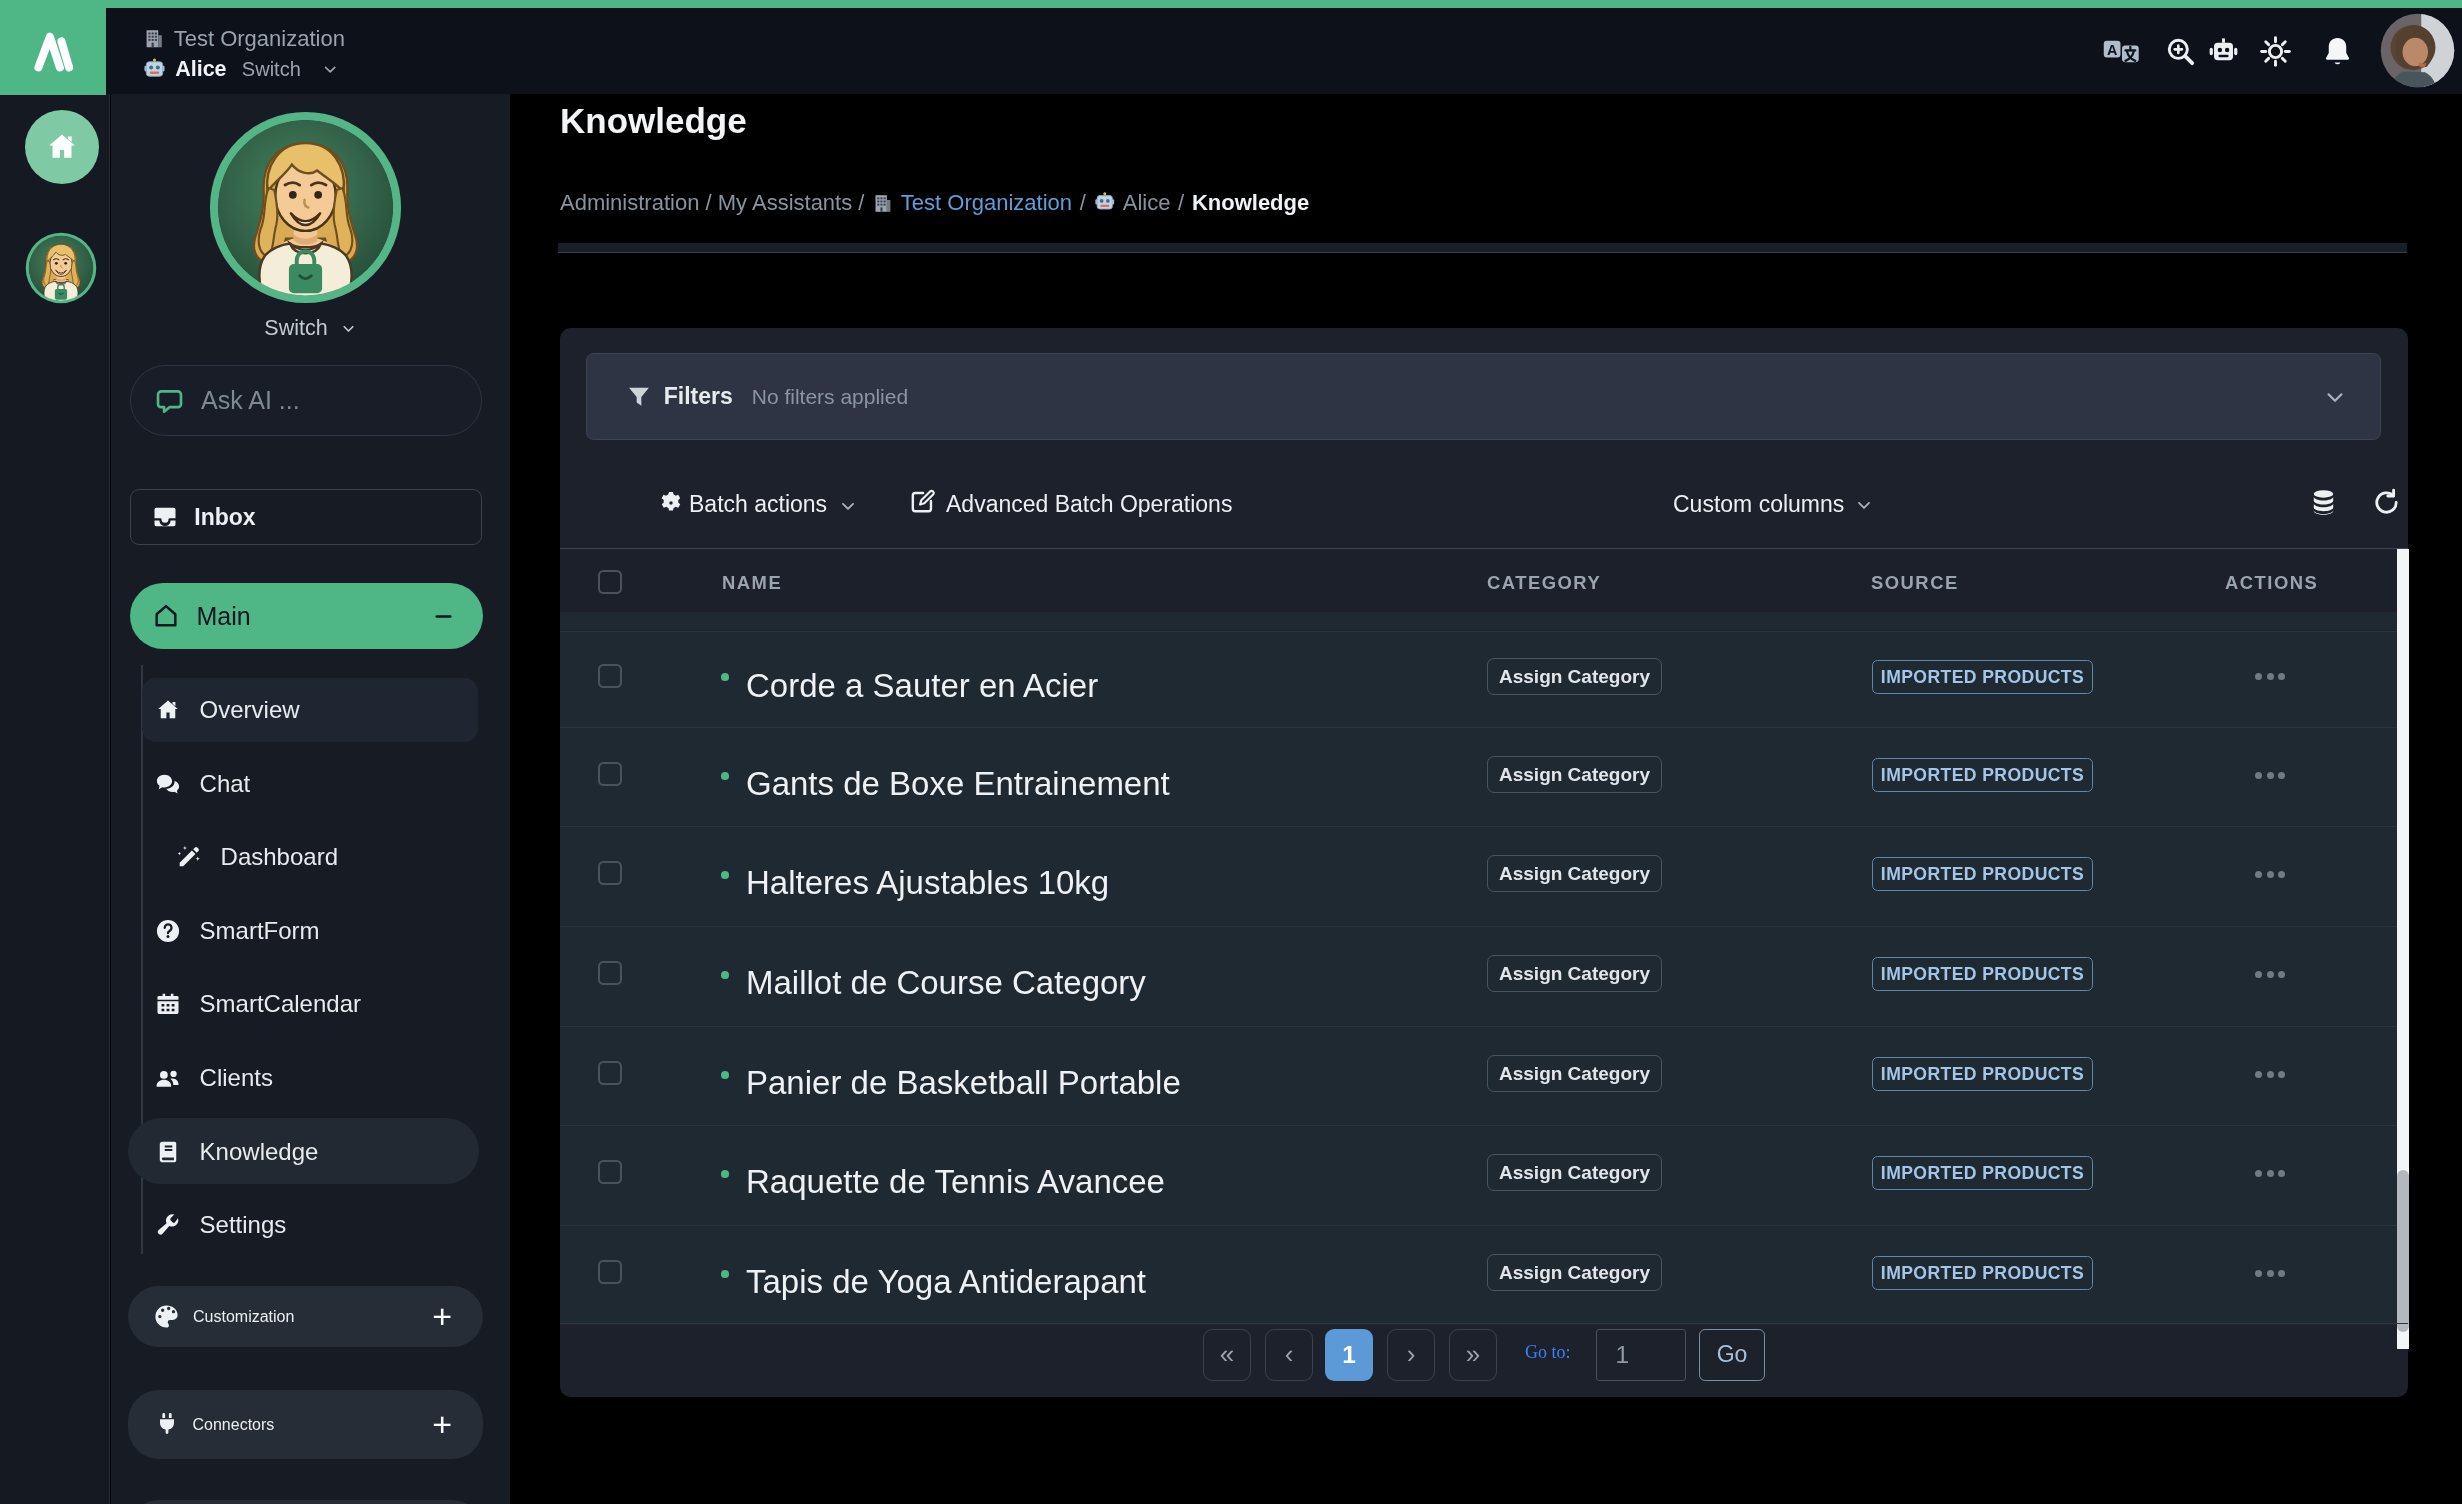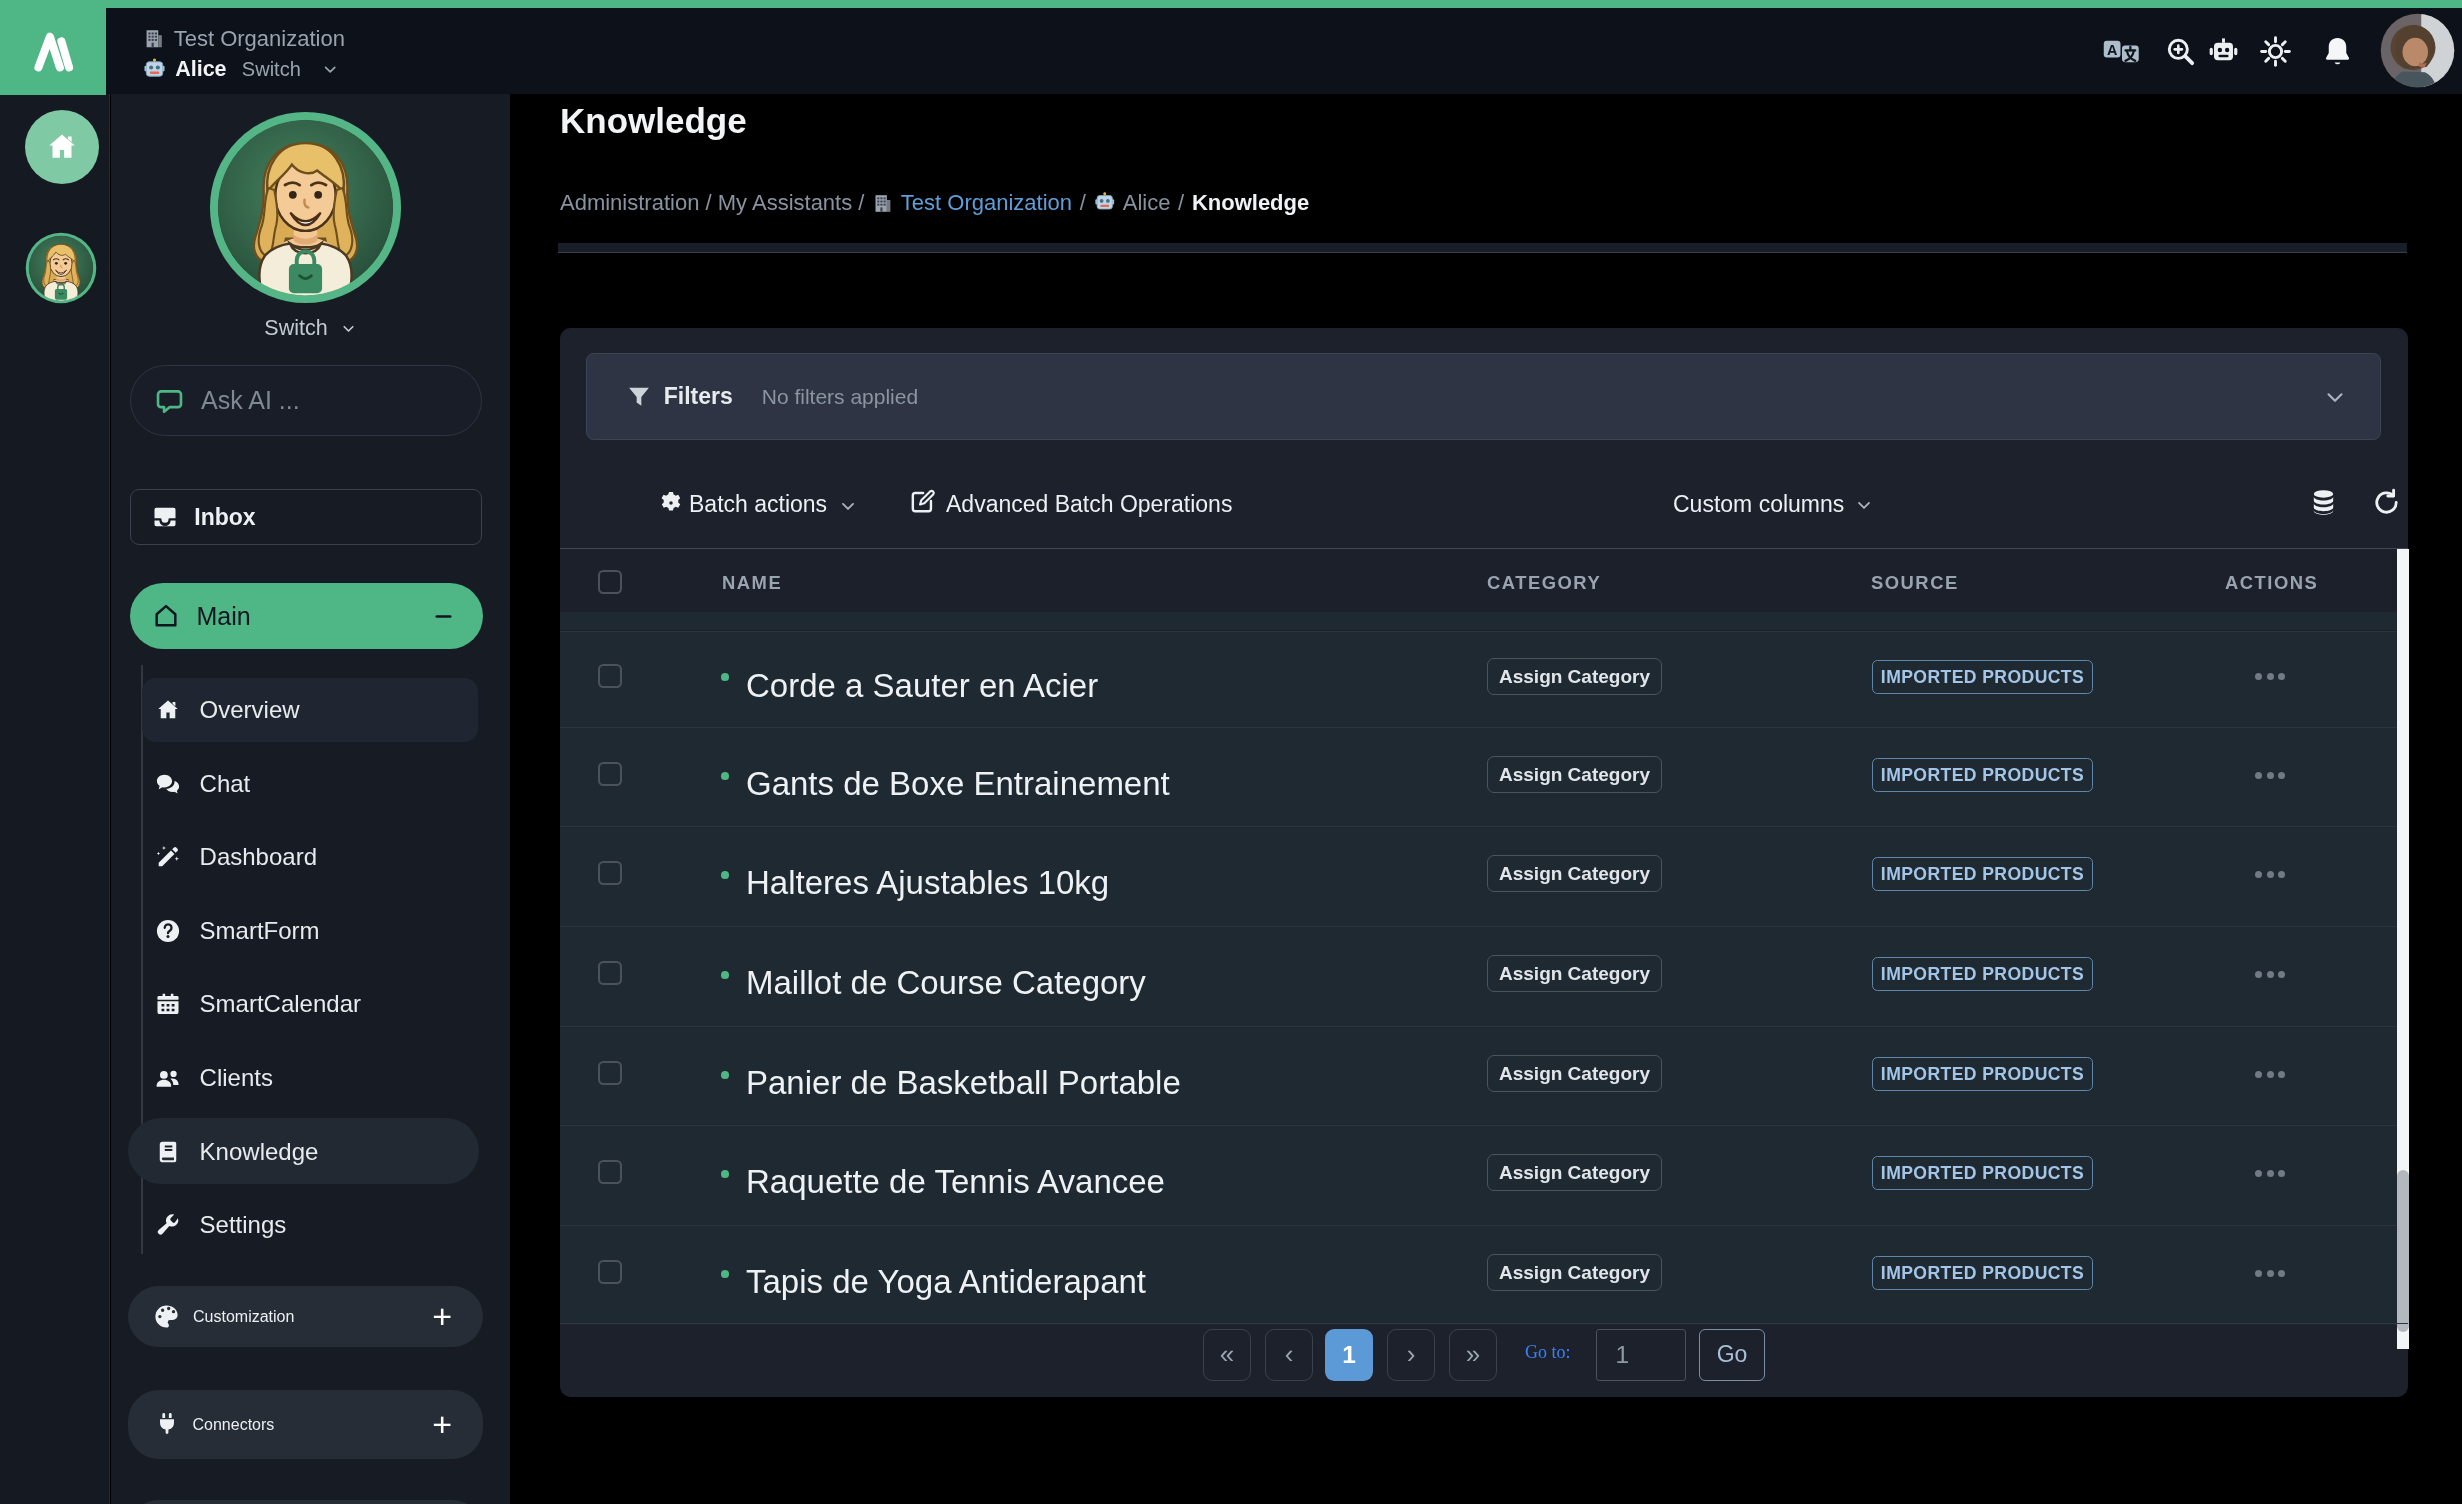--- a/index.html
+++ b/index.html
@@ -43,21 +43,21 @@
   
   #title { left:560px; top:101px; color:#f2f4f6; font-size:35px; font-weight:bold; }
   #crumbs { left:560px; top:190px; color:#8893a1; font-size:22px; display:flex; align-items:center; gap:7.7px; }
   #crumbs .lnk { color:#5f9fd9; }
   #crumbs .cur { color:#f0f3f6; font-weight:bold; }
   #strip { left:558px; top:243px; width:1849px; height:10px; background:#191f28; border-bottom:1.5px solid #39404c; }
 
   #card { left:560px; top:328px; width:1848px; height:1069px; background:#1c212c; border-radius:10.7px; }
   #filters { position:absolute; left:26px; top:25px; width:1795px; height:87px; background:#2e3443; border:1.5px solid #3d4453; border-radius:7.7px; display:flex; align-items:center; }
   #filters .flabel { color:#e9ecef; font-size:23px; font-weight:bold; margin-left:10.7px; }
-  #filters .fnone { color:#8b95a1; font-size:21px; margin-left:29px; }
+  #filters .fnone { color:#8b95a1; font-size:21px; margin-left:19px; }
 
   .btnrow { position:absolute; left:0; top:87px; width:1848px; height:142px;margin-left:31px; }
   .btnrow .t1 { position:absolute; left:98px; top:76px; color:#edf0f3; font-size:23px; }
   .btnrow .t2 { position:absolute; left:355px; top:76px; color:#edf0f3; font-size:23px; }
   .btnrow .t3 { position:absolute; left:1082px; top:76px; color:#edf0f3; font-size:23px; }
 
   
   #thead { position:absolute; left:0; top:220px; width:1848px; height:64px; background:#1b202a; border-top:1.5px solid #3e4553; }
   #thead .h { position:absolute; top:23px; color:#9aa4b0; font-size:18.4px; font-weight:bold; letter-spacing:1.5px; }
   #sliver { position:absolute; left:0; top:284px; width:1848px; height:18.4px; background:#1f2931; }
@@ -292,21 +292,21 @@
   </div>
   <div class="abs mitem" style="top:673px;">
     <span class="ic">
         <svg width="26" height="26" viewBox="0 0 24 24" fill="#eef1f4">
           <path d="M12,3.2 L3,11 h2.3 v8.6 h5.2 v-5.4 h3 v5.4 h5.2 V11 H21 Z"></path>
           <path d="M16.2,4.5 h2.6 v4 l-2.6,-2.2 z"></path>
         </svg>
       </span>
     <span class="txt">Overview</span>
   </div>
-  <div class="abs mitem" style="top:820px;">
+  <div class="abs mitem" style="top:820px;padding-left:21px;">
     <span class="ic">
         <svg width="28" height="28" viewBox="0 0 24 24" fill="#eef1f4">
           <path d="M14.5,6.5 L17.5,9.5 L7,20 L4,20 L4,17 Z"></path>
           <path d="M15.6,5.4 l1.5,-1.5 a1.4,1.4 0 0 1 2,0 l1,1 a1.4,1.4 0 0 1 0,2 l-1.5,1.5 Z"></path>
           <path d="M19.5,11.5 l0.5,1.5 l1.5,0.5 l-1.5,0.5 l-0.5,1.5 l-0.5,-1.5 l-1.5,-0.5 l1.5,-0.5 Z"></path>
           <path d="M8.5,2.5 l0.45,1.3 l1.3,0.45 l-1.3,0.45 L8.5,6 l-0.45,-1.3 L6.75,4.25 l1.3,-0.45 Z"></path>
           <path d="M3.8,7.5 l0.4,1.1 l1.1,0.4 l-1.1,0.4 l-0.4,1.1 l-0.4,-1.1 l-1.1,-0.4 l1.1,-0.4 Z"></path>
         </svg>
       </span>
     <span class="txt">Dashboard</span>

